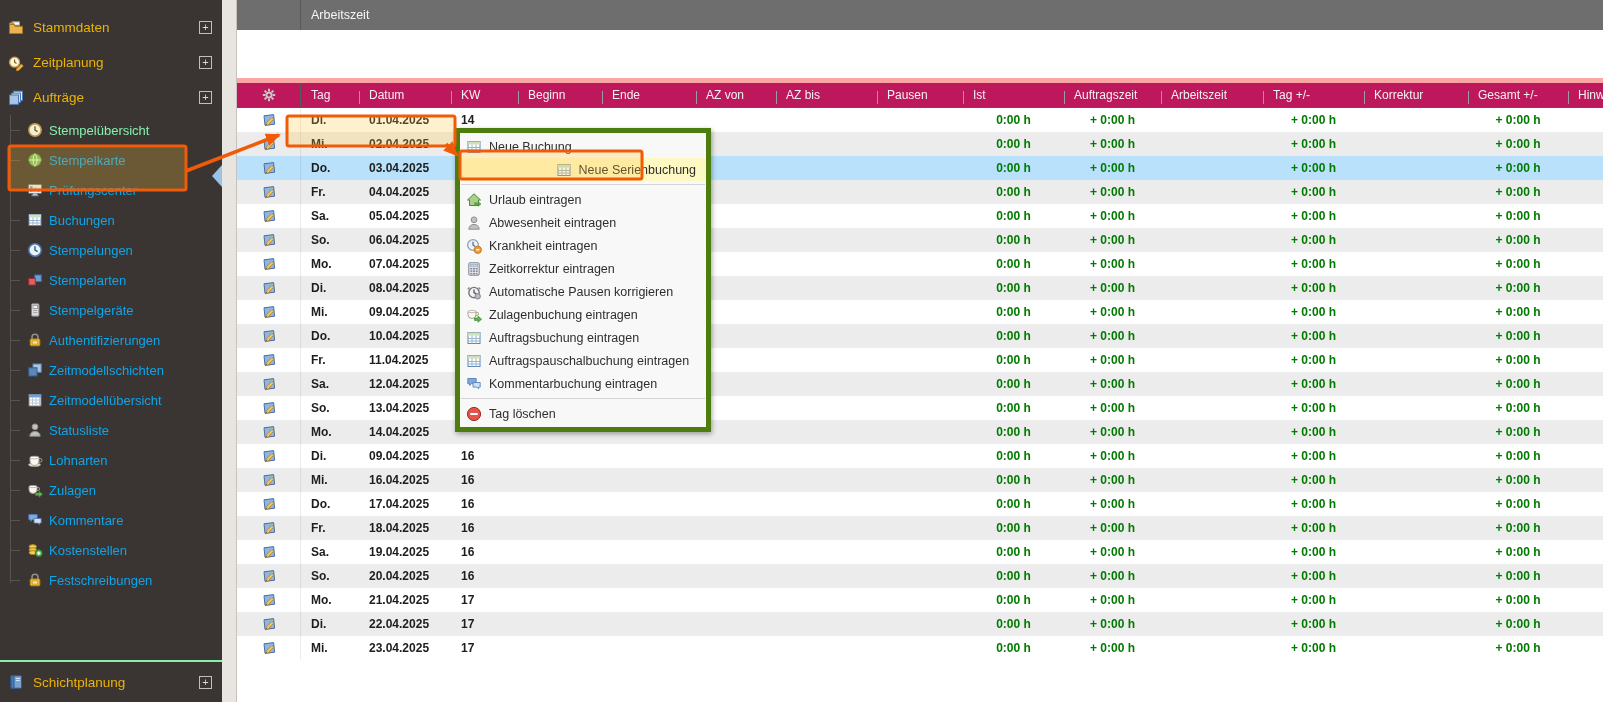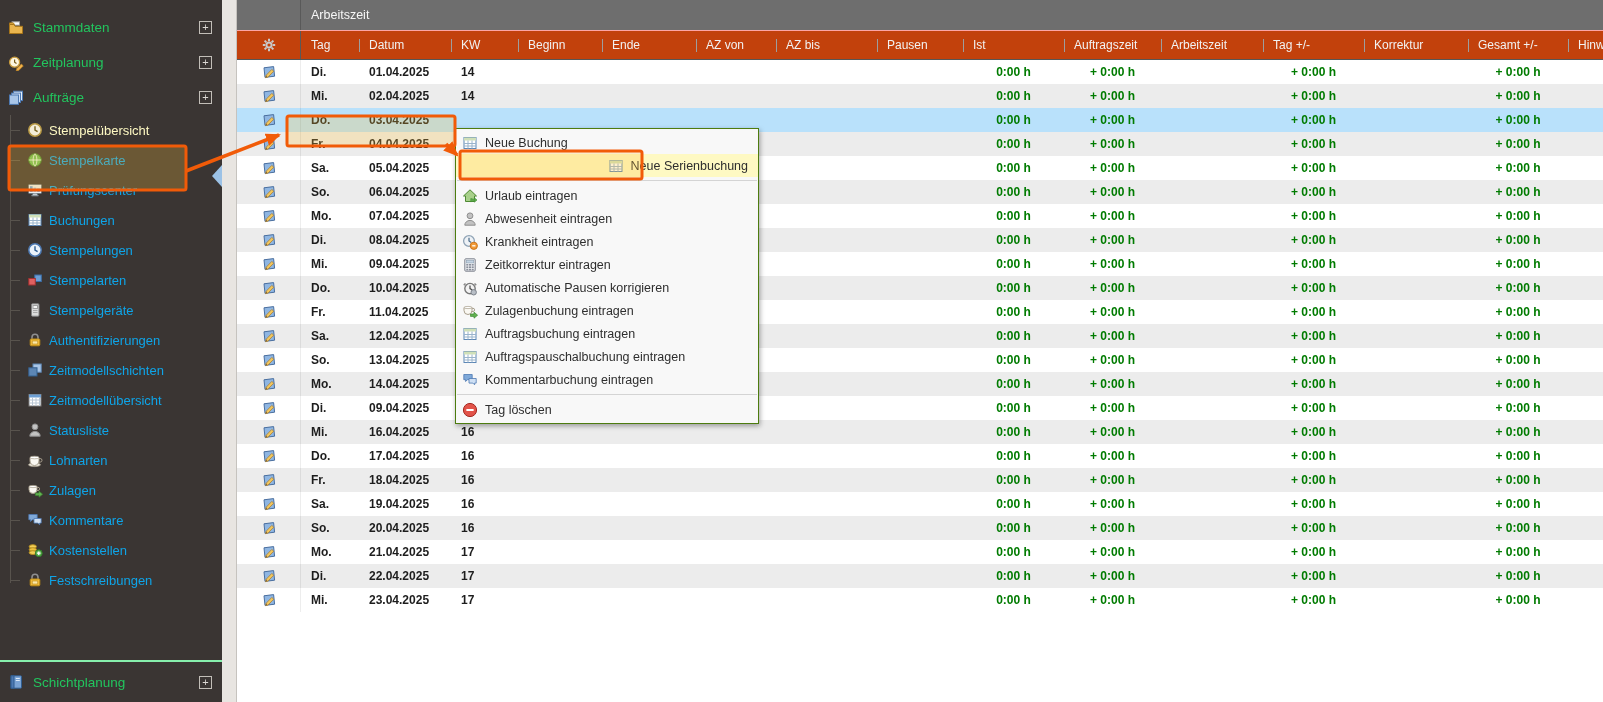--- a/index.html
+++ b/index.html
@@ -2,64 +2,64 @@
 <html><head>
 <meta charset="utf-8">
 <style>
   html,body{margin:0;padding:0;background:#d8d5d0;font-family:"Liberation Sans","DejaVu Sans",sans-serif;}
   .stage{position:relative;width:1603px;height:702px;background:#e8e5e1;overflow:hidden;}
 
   
   .sidebar{position:absolute;left:0;top:0;width:222px;height:702px;background:#3a3533;
            display:flex;flex-direction:column;box-sizing:border-box;padding-top:10px;z-index:5;}
   .side-item{display:flex;align-items:center;gap:8px;height:35px;padding:0 10px 0 7px;cursor:default;}
-  .side-item .lbl{flex:1;color:#22c55e;font-size:13.5px;}
+  .side-item .lbl{flex:1;color:#eab308;font-size:13.5px;}
   .expand{width:11px;height:11px;border:1px solid #c2beb8;color:#dcd9d4;font-size:11px;line-height:10px;
           text-align:center;flex:0 0 auto;}
   .subtree{position:relative;}
   .subtree::before{content:"";position:absolute;left:10px;top:0;bottom:12px;width:1px;background:#58534d;}
   .sub-item{position:relative;display:flex;align-items:center;gap:6px;height:30px;padding:0 8px 0 27px;}
   .sub-item::before{content:"";position:absolute;left:10px;top:50%;width:10px;height:1px;background:#58534d;}
   .sub-item .lbl{color:#0ea5e9;font-size:13px;}
-  .sub-item.selected .lbl{color:#fef9c3;}
+  .sub-item.selected .lbl{color:#86efac;}
   .side-bottom{margin-top:auto;border-top:2px solid #86efac;}
   .side-bottom .side-item{height:40px;}
   .icon{display:inline-flex;width:18px;height:18px;align-items:center;justify-content:center;flex:0 0 auto;}
   .sub-item .icon{width:16px;height:16px;}
   .collapse-arrow{position:absolute;right:0;top:165px;width:0;height:0;
                   border-top:11px solid transparent;border-bottom:11px solid transparent;
                   border-right:10px solid #9cc2e6;}
 
   
   .tablewrap{position:absolute;left:236px;top:0;width:1367px;height:702px;background:#fff;
              border-left:1px solid #c6c3be;box-sizing:border-box;
              --cols:64px 58px 92px 67px 84px 94px 80px 101px 86px 101px 97px 102px 101px 104px 100px 36px;}
   .ghead{height:30px;background:#6e6e6e;display:grid;grid-template-columns:64px 1fr;}
   .gstub{border-right:1px solid #595959;}
   .glabel{display:flex;align-items:center;padding-left:10px;color:#f7f7f7;font-size:12.5px;}
-  .thead{display:grid;grid-template-columns:var(--cols);height:30px;background:#c2410c;
-         border-top:1px solid #fca5a5;border-bottom:1px solid #565656;box-sizing:border-box;}
+  .thead{display:grid;grid-template-columns:var(--cols);height:30px;background:#be185d;
+         border-top:5px solid #fca5a5;border-bottom:1px solid #565656;box-sizing:border-box;margin-top:48px;}
   .hc{position:relative;display:flex;align-items:center;padding-left:10px;color:#f2f2f2;font-size:12px;
       overflow:hidden;white-space:nowrap;}
   .hc.gearcell{justify-content:center;padding-left:0;border-right:1px solid #595959;}
   .hc:not(.gearcell):not(.firstlabel)::before{content:"";position:absolute;left:0;top:8px;height:13px;width:1px;background:#9d9d9d;}
   .tbody{overflow:hidden;}
   .trow{display:grid;grid-template-columns:var(--cols);height:24px;}
   .trow.odd{background:#ffffff;}
   .trow.even{background:#ececec;}
   .trow.selected{background:#b9e1fb;}
   .dc{display:flex;align-items:center;padding-left:10px;font-size:12px;font-weight:bold;color:#1d1d1d;
       overflow:hidden;white-space:nowrap;}
   .dc.center{justify-content:center;padding-left:0;}
   .dc.green{color:#007b00;}
   .dc.gear{justify-content:center;padding-left:0;border-right:1px solid rgba(0,0,0,0.07);}
 
   
-  .menu{position:absolute;left:455px;top:128px;width:304px;background:#f8f8f8;
-        border:1px solid #4d7c0f;box-shadow:1px 2px 5px rgba(0,0,0,.35);padding:2px 0;z-index:30;box-sizing:border-box;}
+  .menu{position:absolute;left:455px;top:128px;width:256px;background:#f8f8f8;
+        border:5px solid #4d7c0f;box-shadow:1px 2px 5px rgba(0,0,0,.35);padding:2px 0;z-index:30;box-sizing:border-box;}
   .mi{display:flex;align-items:center;height:23px;gap:7px;padding:0 10px 0 6px;font-size:12.5px;color:#2e2e2e;}
   .mi.hl{background:#fef9c3;justify-content:flex-end;}
   .mi .icon{width:16px;height:16px;}
   .msep{height:1px;background:#d4d4d4;margin:3px 1px;}
 
   
   .anno{position:absolute;left:0;top:0;z-index:60;pointer-events:none;}
 </style>
 </head>
 <body>

